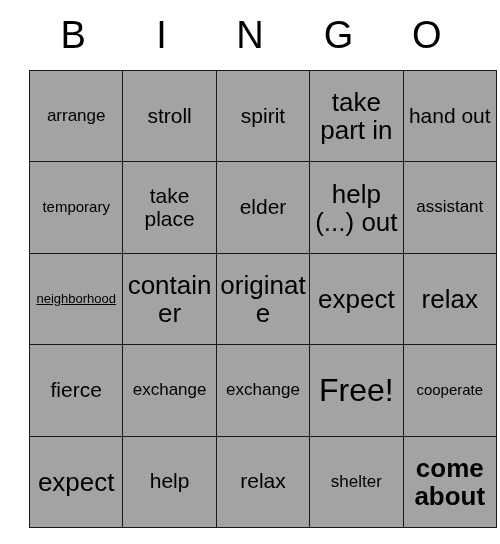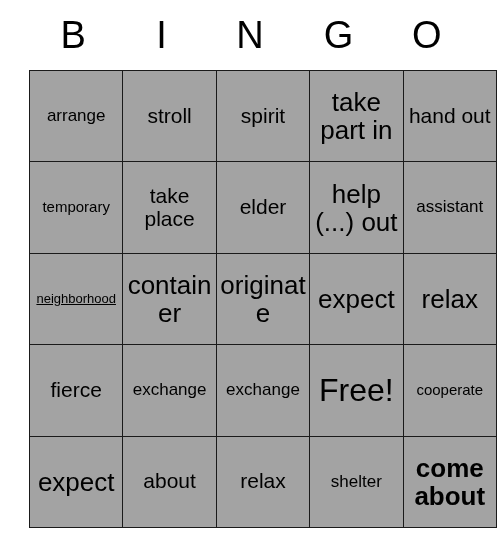--- a/index.html
+++ b/index.html
@@ -154,21 +154,21 @@
           </td>
         <td>
             <span class="cell-text fs-s">cooperate</span>
           </td>
       </tr>
       <tr>
         <td>
             <span class="cell-text fs-l">expect</span>
           </td>
         <td>
-            <span class="cell-text fs-xxl">about</span>
+            <span class="cell-text fs-xxl">help</span>
           </td>
         <td>
             <span class="cell-text fs-xxl">relax</span>
           </td>
         <td>
             <span class="cell-text fs-m">shelter</span>
           </td>
         <td>
             <span class="cell-text fs-xl">come about</span>
           </td>

